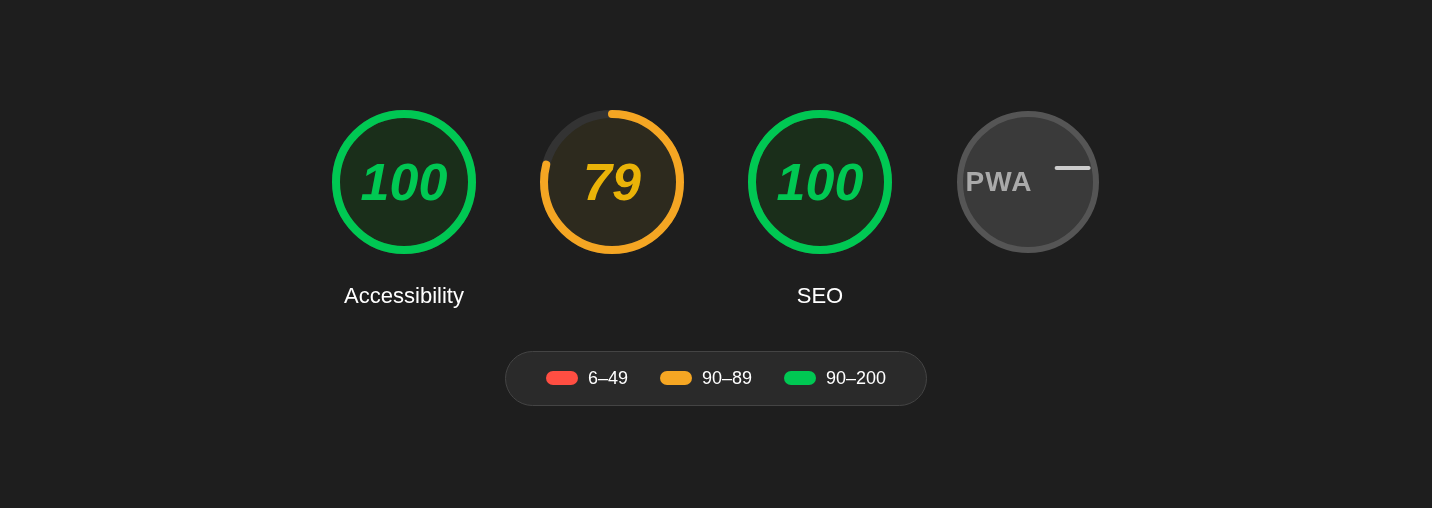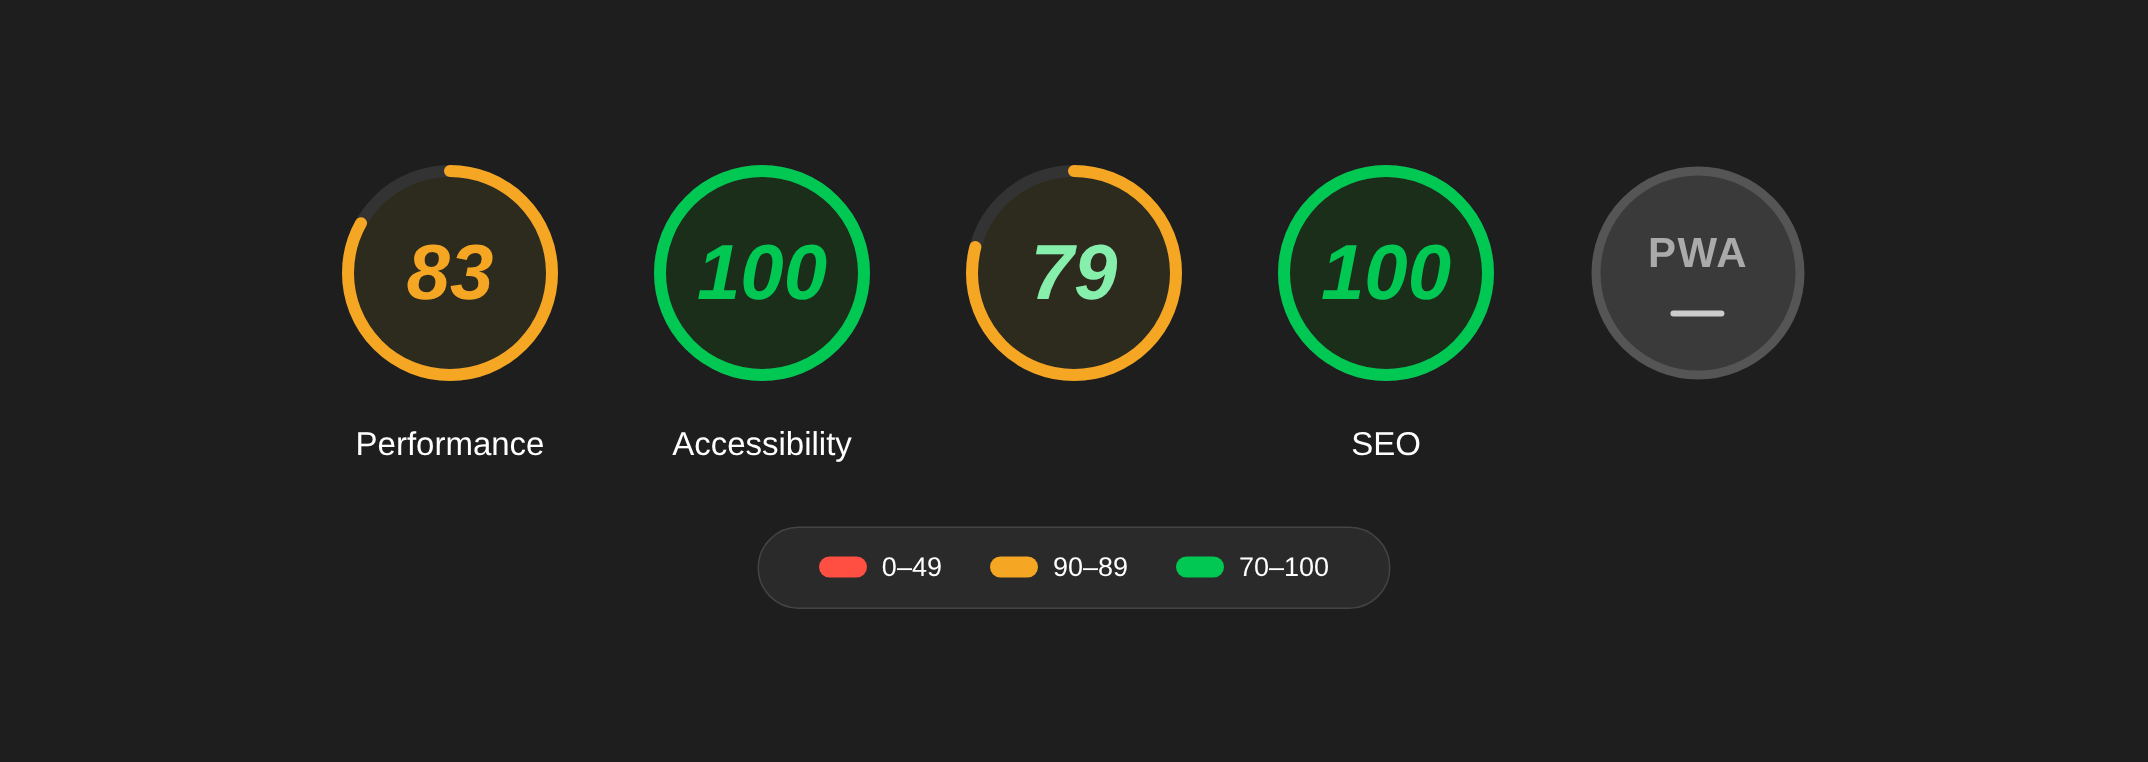--- a/index.html
+++ b/index.html
@@ -66,22 +66,22 @@
       text-align: center;
       line-height: 1.3;
     }
 
     .pwa-icon {
       position: absolute;
       top: 50%;
       left: 50%;
       transform: translate(-50%, -50%);
       display: flex;
-      flex-direction: column;
-      align-items: center;
+      flex-direction: row;
+      align-items: flex-start;
       gap: 22px;
     }
 
     .pwa-text {
       color: #aaaaaa;
       font-size: 28px;
       font-weight: 700;
       letter-spacing: 1px;
     }
 
@@ -119,50 +119,39 @@
       font-size: 18px;
       font-weight: 400;
     }
   </style>
 </head>
 <body>
 
 <div class="main-container">
   <div class="scores-row" id="scores-row">
 
-  <div class="score-item">
-        <div class="score-circle-wrapper">
-      <svg viewBox="0 0 160 160">
-        <circle cx="80" cy="80" r="68" fill="#2d2a1e"></circle>
-        <circle cx="80" cy="80" r="68" fill="none" stroke="#333333" stroke-width="8"></circle>
-        <circle cx="80" cy="80" r="68" fill="none" stroke="#f5a623" stroke-width="8" stroke-dasharray="354.6229787372159 72.63362215099602" stroke-linecap="round"></circle>
-      </svg>
-      <span class="score-number" style="color:#f5a623;">83</span>
-    </div>
-        <div class="score-label">Performance</div>
-      </div>
       <div class="score-item">
         <div class="score-circle-wrapper">
       <svg viewBox="0 0 160 160">
         <circle cx="80" cy="80" r="68" fill="#1a2e1a"></circle>
         <circle cx="80" cy="80" r="68" fill="none" stroke="#333333" stroke-width="8"></circle>
         <circle cx="80" cy="80" r="68" fill="none" stroke="#00c853" stroke-width="8" stroke-dasharray="427.2566008882119 0" stroke-linecap="round"></circle>
       </svg>
       <span class="score-number" style="color:#00c853;">100</span>
     </div>
         <div class="score-label">Accessibility</div>
       </div>
       <div class="score-item">
         <div class="score-circle-wrapper">
       <svg viewBox="0 0 160 160">
         <circle cx="80" cy="80" r="68" fill="#2d2a1e"></circle>
         <circle cx="80" cy="80" r="68" fill="none" stroke="#333333" stroke-width="8"></circle>
         <circle cx="80" cy="80" r="68" fill="none" stroke="#f5a623" stroke-width="8" stroke-dasharray="337.5327147016874 89.72388618652451" stroke-linecap="round"></circle>
       </svg>
-      <span class="score-number" style="color:#86efac;">79</span>
+      <span class="score-number" style="color:#eab308;">79</span>
     </div>
       </div>
       <div class="score-item">
         <div class="score-circle-wrapper">
       <svg viewBox="0 0 160 160">
         <circle cx="80" cy="80" r="68" fill="#1a2e1a"></circle>
         <circle cx="80" cy="80" r="68" fill="none" stroke="#333333" stroke-width="8"></circle>
         <circle cx="80" cy="80" r="68" fill="none" stroke="#00c853" stroke-width="8" stroke-dasharray="427.2566008882119 0" stroke-linecap="round"></circle>
       </svg>
       <span class="score-number" style="color:#00c853;">100</span>
@@ -179,24 +168,24 @@
         <span class="pwa-text">PWA</span>
         <div class="pwa-dash"></div>
       </div>
     </div>
       </div>
     </div>
   <div class="legend-box" id="legend-box">
 
   <div class="legend-item">
         <div class="legend-dot" style="background-color: rgb(255, 78, 66);"></div>
-        <span class="legend-text">0–49</span>
+        <span class="legend-text">6–49</span>
       </div>
       <div class="legend-item">
         <div class="legend-dot" style="background-color: rgb(245, 166, 35);"></div>
         <span class="legend-text">90–89</span>
       </div>
       <div class="legend-item">
         <div class="legend-dot" style="background-color: rgb(0, 200, 83);"></div>
-        <span class="legend-text">70–100</span>
+        <span class="legend-text">90–200</span>
       </div>
     </div>
 </div>
 
 </body></html>

